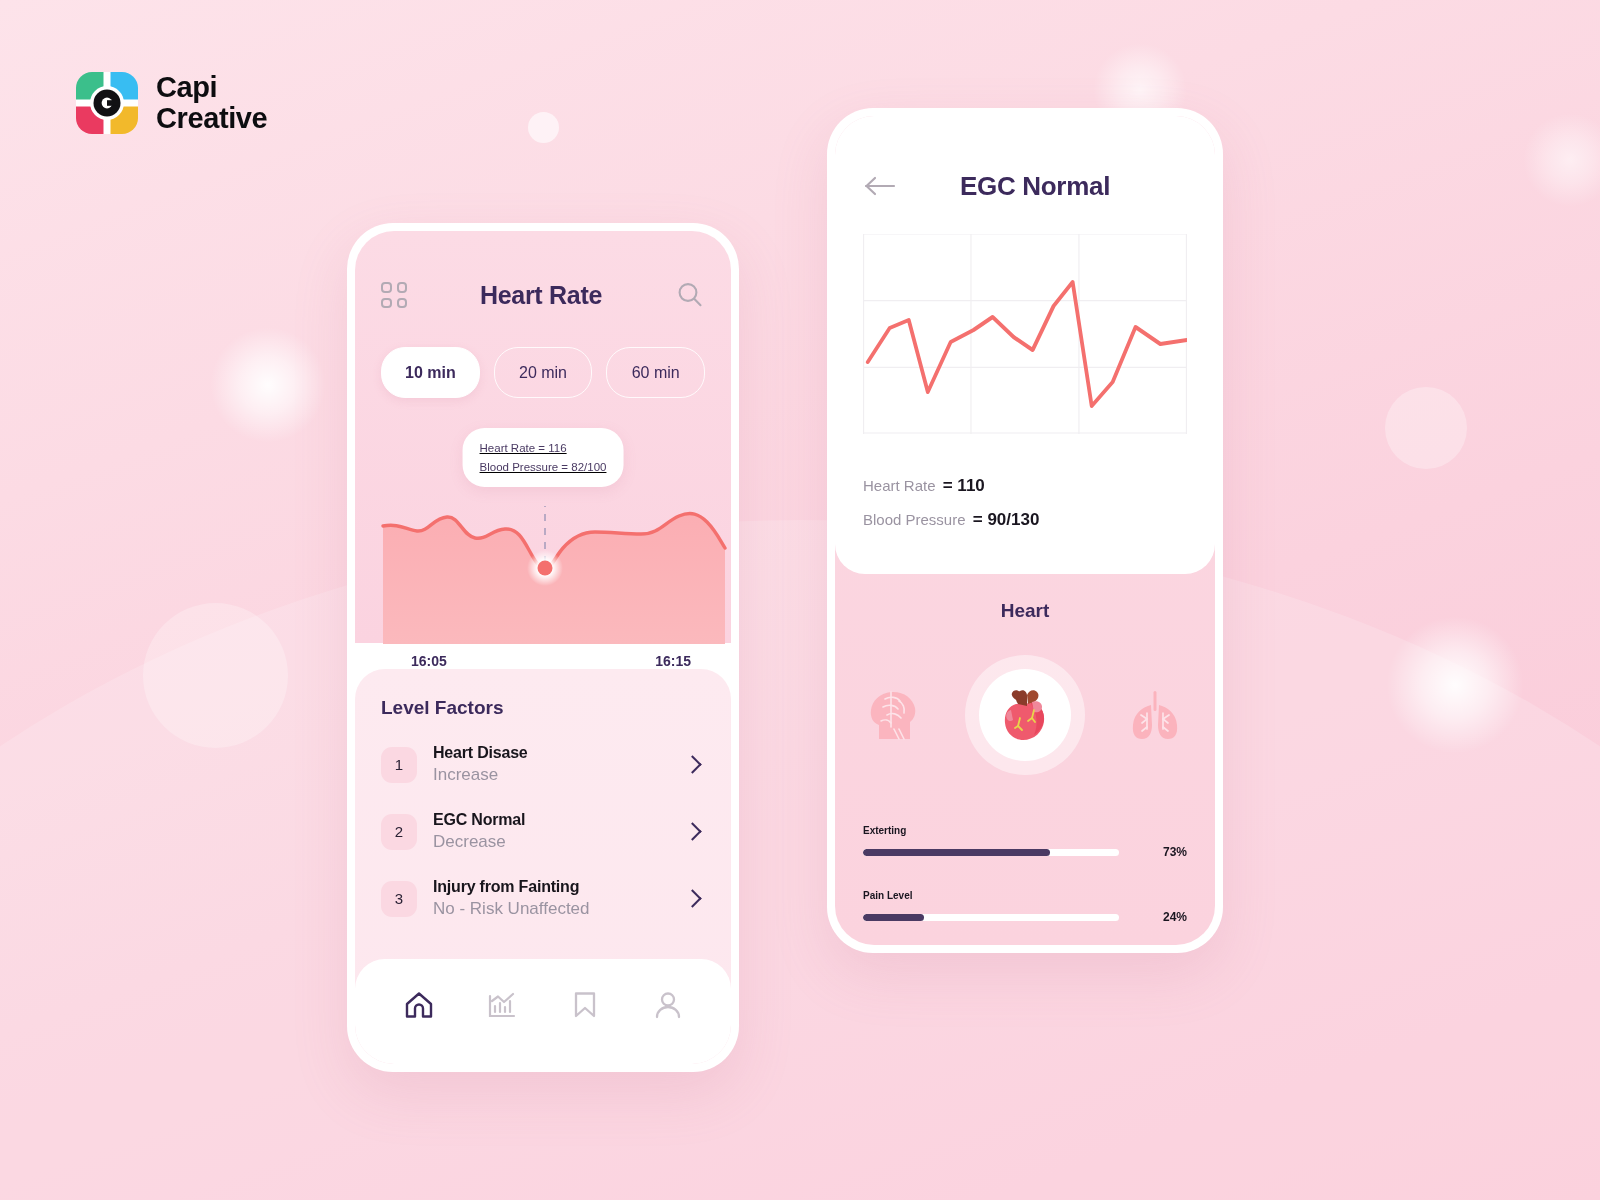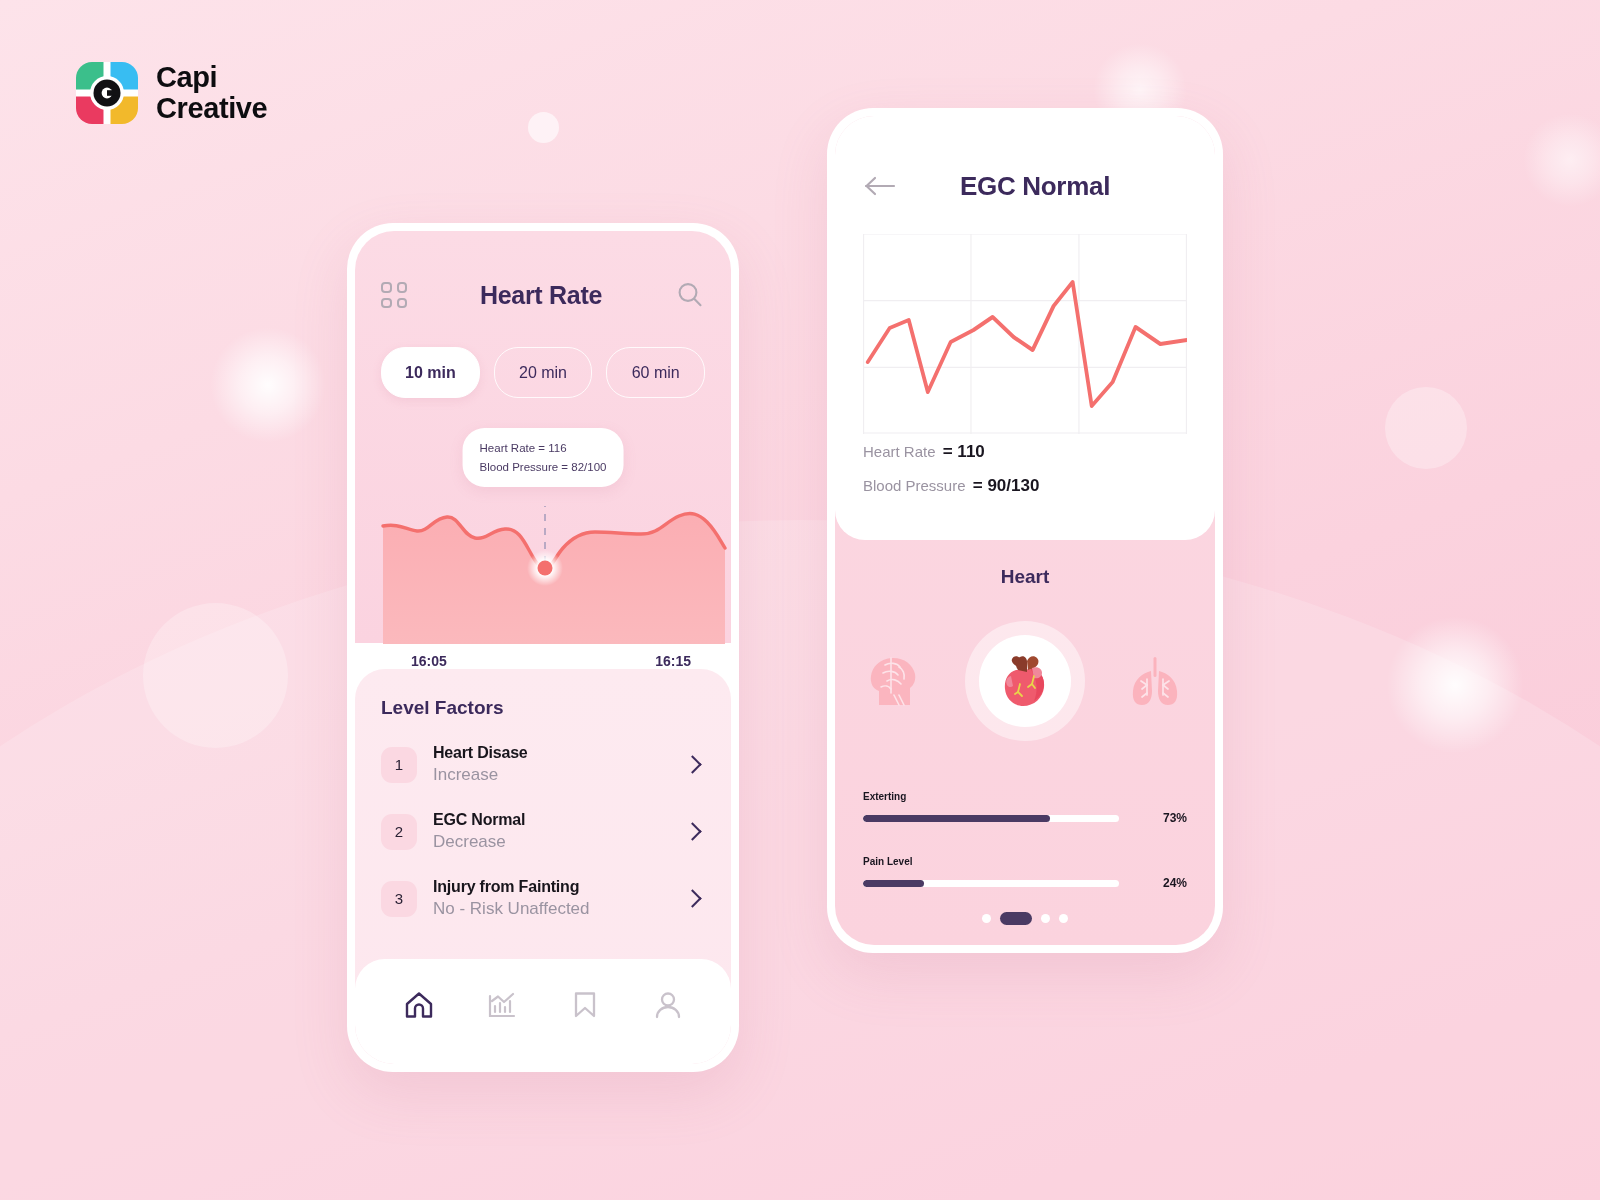--- a/index.html
+++ b/index.html
@@ -41,21 +41,21 @@
     position: absolute; border-radius: 50%;
     background: radial-gradient(circle closest-side, rgba(255,255,255,0.95) 0%, rgba(255,255,255,0.55) 35%, rgba(255,255,255,0) 72%);
   }
   .glow-1 { left: 188px; top: 305px; width: 160px; height: 160px; }
   .glow-2 { left: 1360px; top: 590px; width: 190px; height: 190px; }
   .glow-3 { left: 1075px; top: 25px; width: 130px; height: 130px; opacity: .75; }
   .glow-4 { left: 1505px; top: 95px; width: 130px; height: 130px; opacity: .6; }
 
   
   .logo-wrap {
-    position: absolute; left: 76px; top: 62px;
+    position: absolute; left: 76px; top: 72px;
     display: flex; align-items: center; gap: 18px;
   }
   .logo-mark { width: 62px; height: 62px; position: relative; }
   .logo-text {
     font-weight: 800; font-size: 29px; line-height: 1.08;
     color: #0d0d10; letter-spacing: -0.4px;
   }
 
   
   .phone {
@@ -105,20 +105,21 @@
   }
 
   .chart1-wrap { position: relative; margin-top: 30px; height: 215px; }
   .tooltip {
     position: absolute; left: 50%; transform: translateX(-50%);
     top: 0;
     background: #fff; border-radius: 22px;
     padding: 11px 17px;
     box-shadow: 0 4px 14px rgba(190,110,140,0.13);
     white-space: nowrap;
+    text-decoration: underline;
   }
   .tooltip div { font-size: 11.5px; color: #4a3a63; line-height: 1.62; }
   .chart1-svg { position: absolute; left: -26px; top: 78px; width: 392px; height: 138px; }
   .axis1 {
     position: absolute; left: 16px; right: 0; bottom: -26px;
     display: flex; justify-content: space-between;
     font-size: 14px; font-weight: 600; color: #3c2a5c;
     padding: 0 14px;
   }
 
@@ -161,21 +162,21 @@
   .p2-sheet {
     background: #fff;
     border-radius: 0 0 30px 30px;
     padding: 52px 28px 30px;
     flex: 0 0 auto;
   }
   .p2-header { display: flex; align-items: center; gap: 22px; height: 36px; }
   .p2-title { font-size: 26px; font-weight: 700; color: #3c2a5c; flex: 1; text-align: center; margin-right: 38px; letter-spacing: -0.3px; }
 
   .ecg-box { margin-top: 30px; height: 200px; position: relative; }
-  .stats { margin-top: 8px; }
+  .stats { margin-top: 42px; }
   .stat-line { font-size: 15px; color: #9a93a1; margin-bottom: 14px; }
   .stat-line b { color: #1a1620; font-weight: 700; font-size: 17px; margin-left: 3px; }
 
   .p2-body { flex: 1 1 auto; padding: 26px 28px 0; position: relative; }
   .organ-title { text-align: center; font-size: 19px; font-weight: 700; color: #3c2a5c; }
   .organs {
     margin-top: 14px; height: 158px;
     display: flex; align-items: center; justify-content: space-between;
     position: relative;
   }

